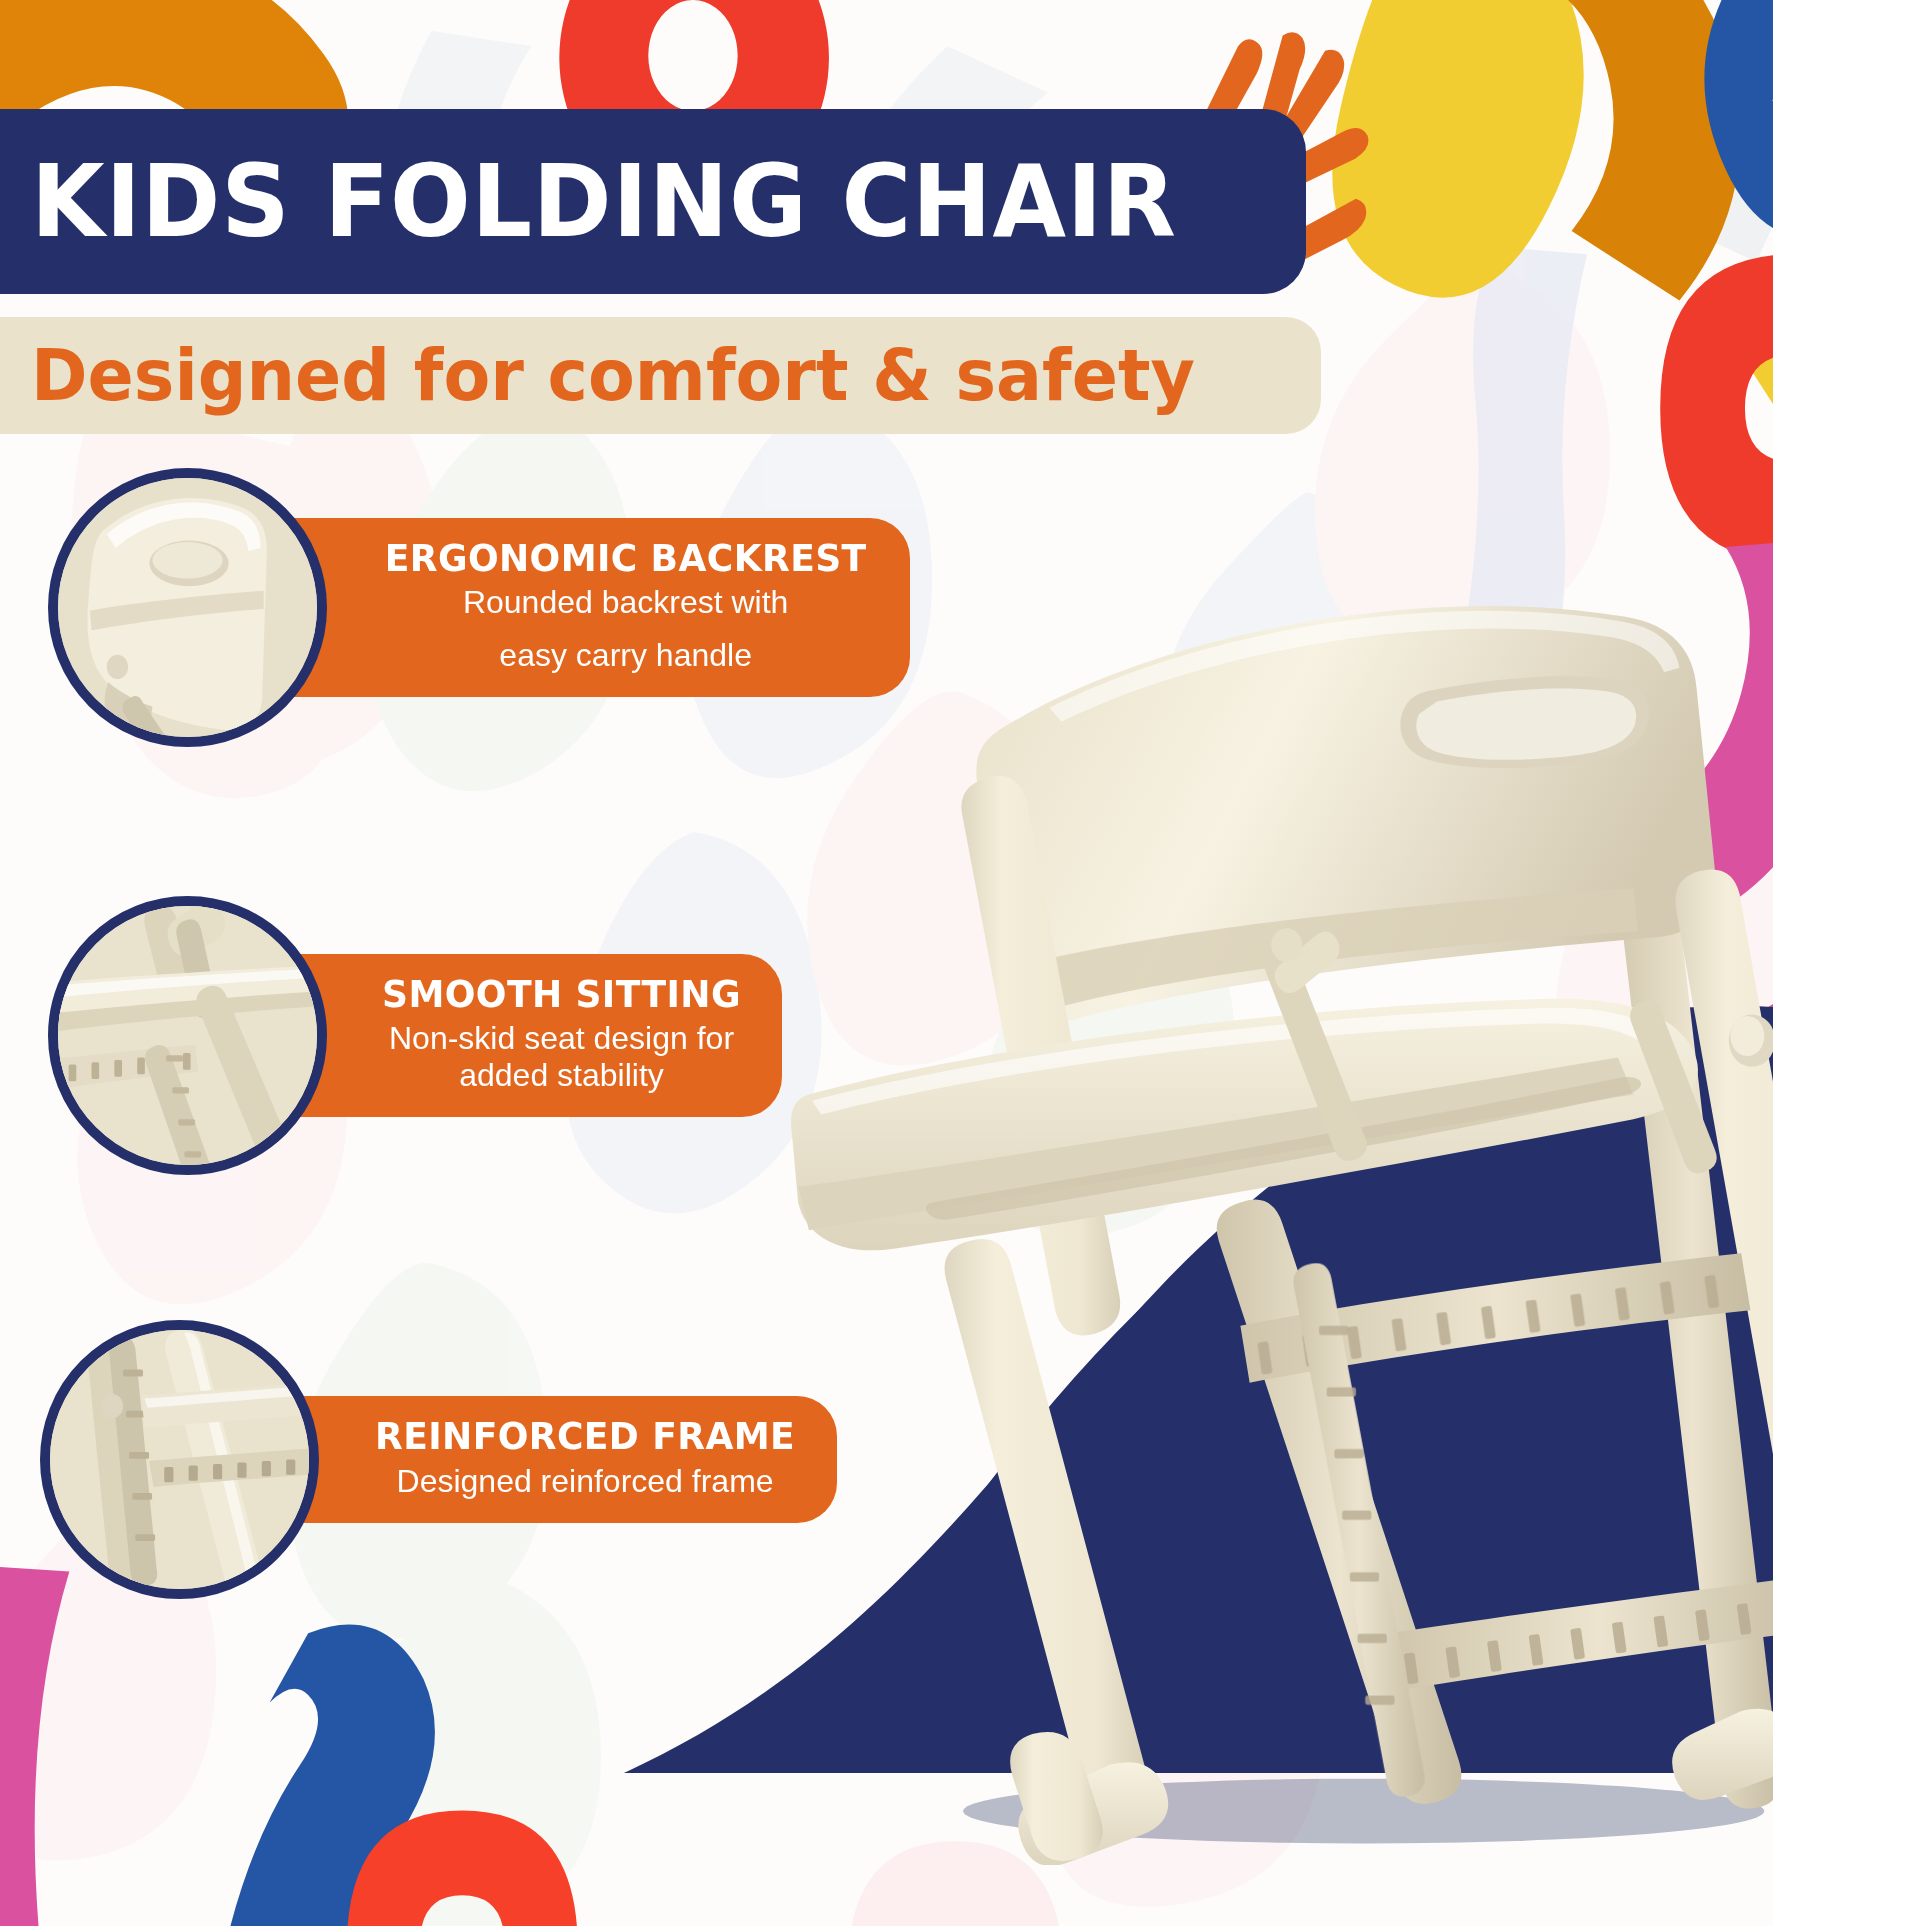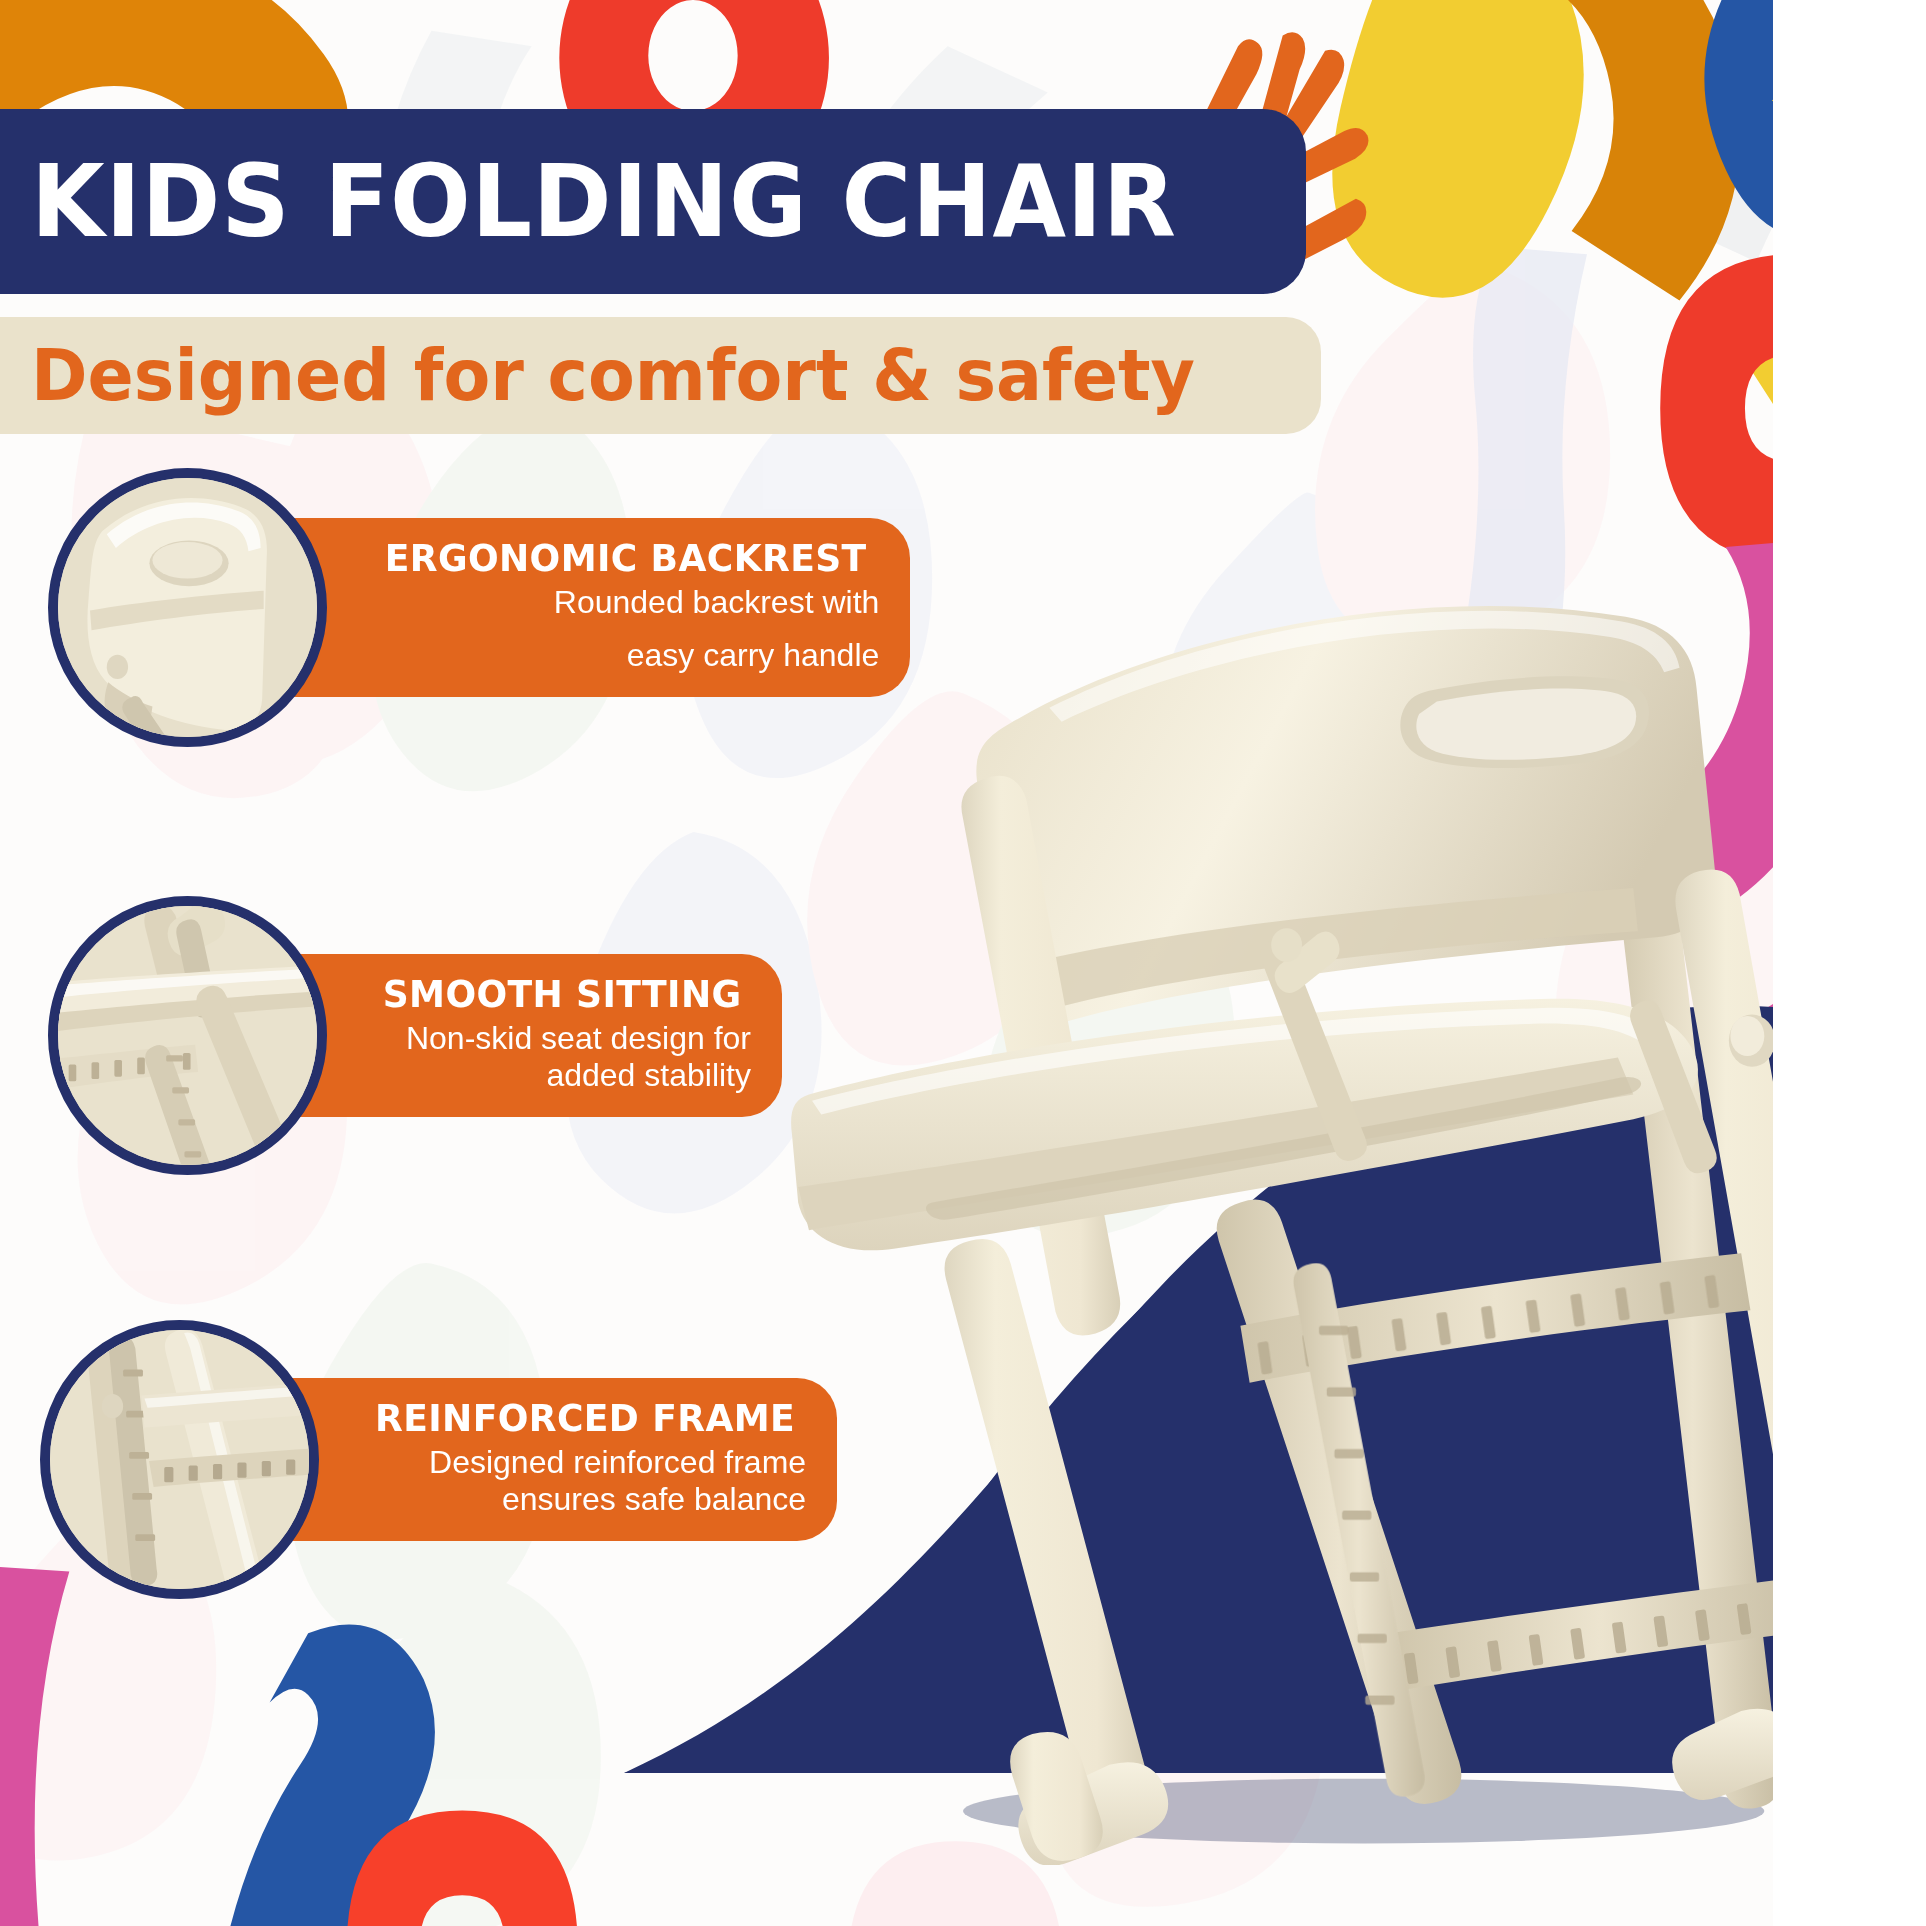--- a/index.html
+++ b/index.html
@@ -85,21 +85,21 @@
   }
   .circle svg{position:absolute;left:0;top:0;width:100%;height:100%;}
 
   .callout{
     position:relative;
     margin-left:-35px;
     background:#e2661d;
     border-radius:0 40px 40px 0;
     padding:20px 31px 23px 80px;
     box-sizing:border-box;
-    text-align:right;
+    text-align:center;
     z-index:2;
     min-width:490px;
   }
   .callout-title{
     color:#ffffff;
     font-size:38px;
     font-weight:bold;
     letter-spacing:0.4px;
     line-height:1.06;
     white-space:nowrap;
@@ -427,18 +427,17 @@
           <rect x="214" y="176" width="12" height="20" rx="2"></rect>
           <rect x="246" y="174" width="12" height="20" rx="2"></rect>
           <rect x="278" y="172" width="12" height="20" rx="2"></rect>
           <rect x="310" y="170" width="12" height="20" rx="2"></rect>
         </g>
       </svg>
     </div>
     <div class="callout">
       <div class="callout-title">REINFORCED FRAME</div>
       <div class="callout-desc">Designed reinforced frame</div>
-      <div class="callout-desc" style="margin-top:0">ensures safe balance</div>
     </div>
   </div>
 
 </div>
 
 
 </body></html>

